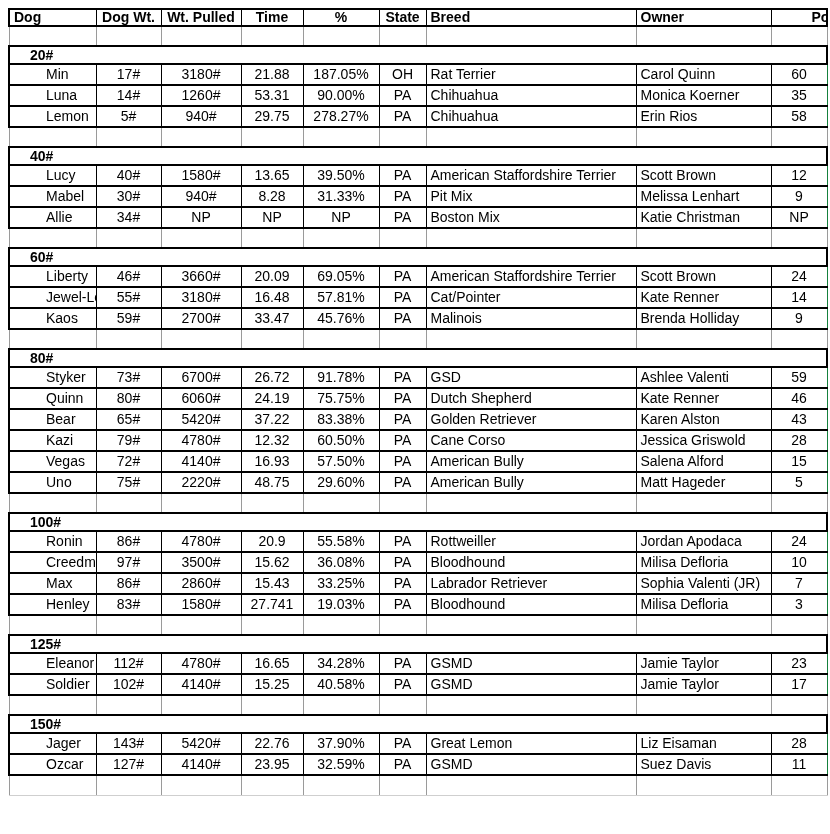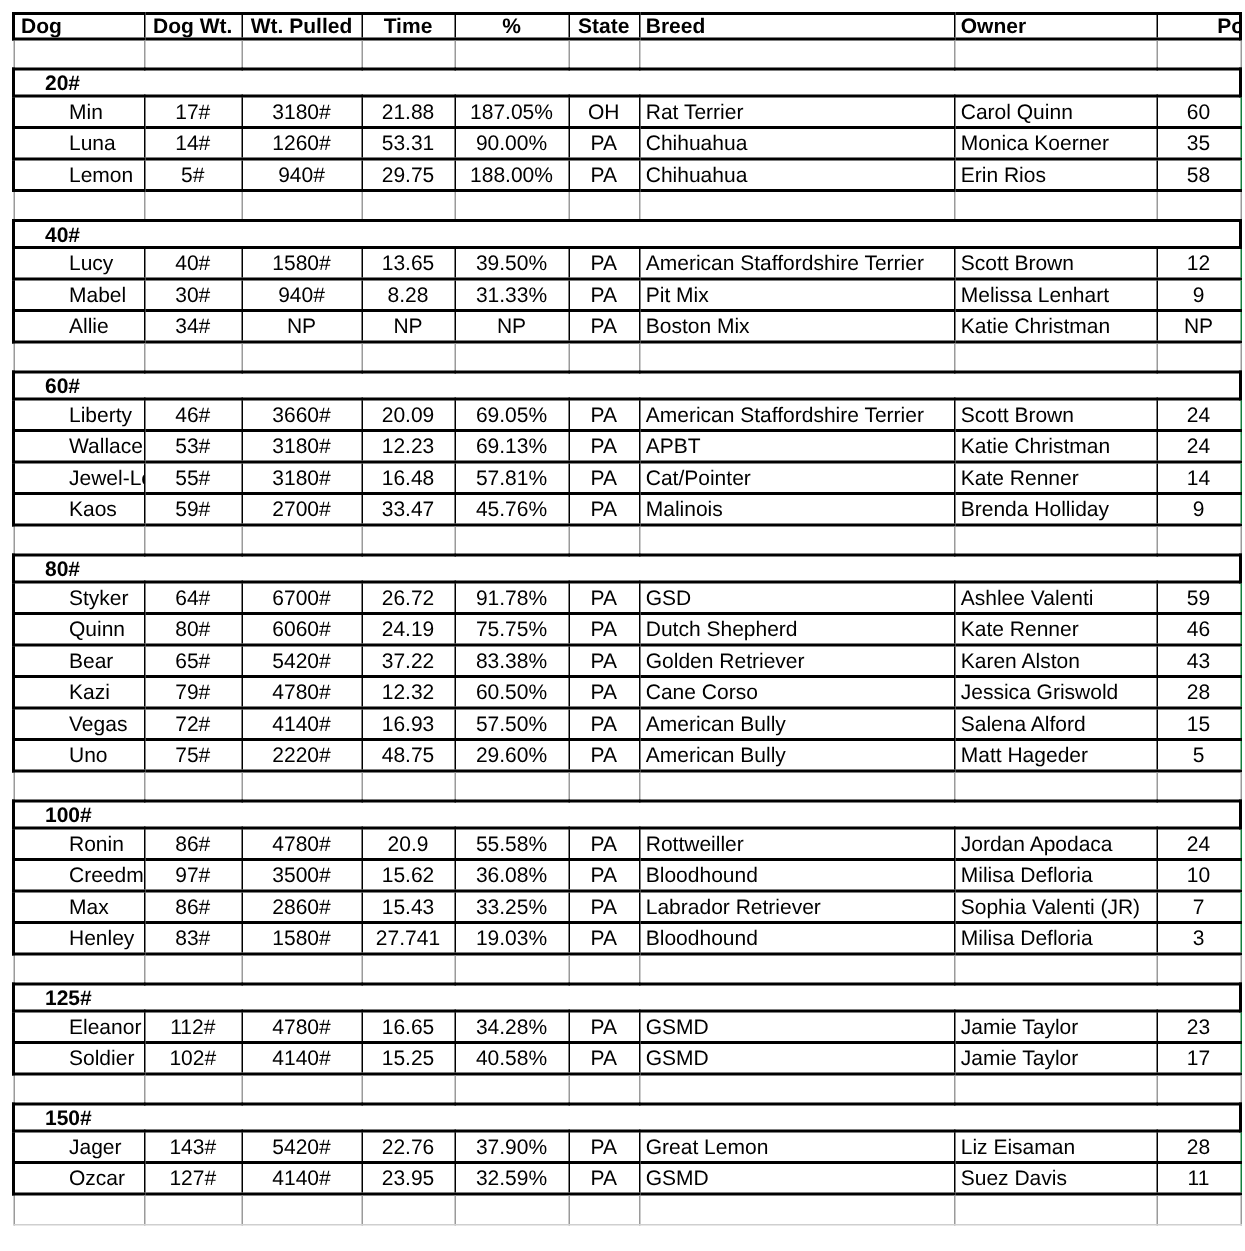--- a/index.html
+++ b/index.html
@@ -130,21 +130,21 @@
         <td class="al-center">PA</td>
         <td class="al-left">Chihuahua</td>
         <td class="al-left">Monica Koerner</td>
         <td class="al-center">35</td>
       </tr>
       <tr class="data">
         <td class="al-left">Lemon</td>
         <td class="al-center">5#</td>
         <td class="al-center">940#</td>
         <td class="al-center">29.75</td>
-        <td class="al-center">188.00%</td>
+        <td class="al-center">278.27%</td>
         <td class="al-center">PA</td>
         <td class="al-left">Chihuahua</td>
         <td class="al-left">Erin Rios</td>
         <td class="al-center">58</td>
       </tr>
       <tr class="blank">
         <td></td>
         <td></td>
         <td></td>
         <td></td>
@@ -209,31 +209,20 @@
         <td class="al-center">46#</td>
         <td class="al-center">3660#</td>
         <td class="al-center">20.09</td>
         <td class="al-center">69.05%</td>
         <td class="al-center">PA</td>
         <td class="al-left">American Staffordshire Terrier</td>
         <td class="al-left">Scott Brown</td>
         <td class="al-center">24</td>
       </tr>
       <tr class="data">
-        <td class="al-left">Wallace</td>
-        <td class="al-center">53#</td>
-        <td class="al-center">3180#</td>
-        <td class="al-center">12.23</td>
-        <td class="al-center">69.13%</td>
-        <td class="al-center">PA</td>
-        <td class="al-left">APBT</td>
-        <td class="al-left">Katie Christman</td>
-        <td class="al-center">24</td>
-      </tr>
-      <tr class="data">
         <td class="al-left">Jewel-Lee</td>
         <td class="al-center">55#</td>
         <td class="al-center">3180#</td>
         <td class="al-center">16.48</td>
         <td class="al-center">57.81%</td>
         <td class="al-center">PA</td>
         <td class="al-left">Cat/Pointer</td>
         <td class="al-left">Kate Renner</td>
         <td class="al-center">14</td>
       </tr>
@@ -257,21 +246,21 @@
         <td></td>
         <td></td>
         <td></td>
         <td></td>
       </tr>
       <tr class="section">
         <td colspan="9">80#</td>
       </tr>
       <tr class="data">
         <td class="al-left">Styker</td>
-        <td class="al-center">64#</td>
+        <td class="al-center">73#</td>
         <td class="al-center">6700#</td>
         <td class="al-center">26.72</td>
         <td class="al-center">91.78%</td>
         <td class="al-center">PA</td>
         <td class="al-left">GSD</td>
         <td class="al-left">Ashlee Valenti</td>
         <td class="al-center">59</td>
       </tr>
       <tr class="data">
         <td class="al-left">Quinn</td>

